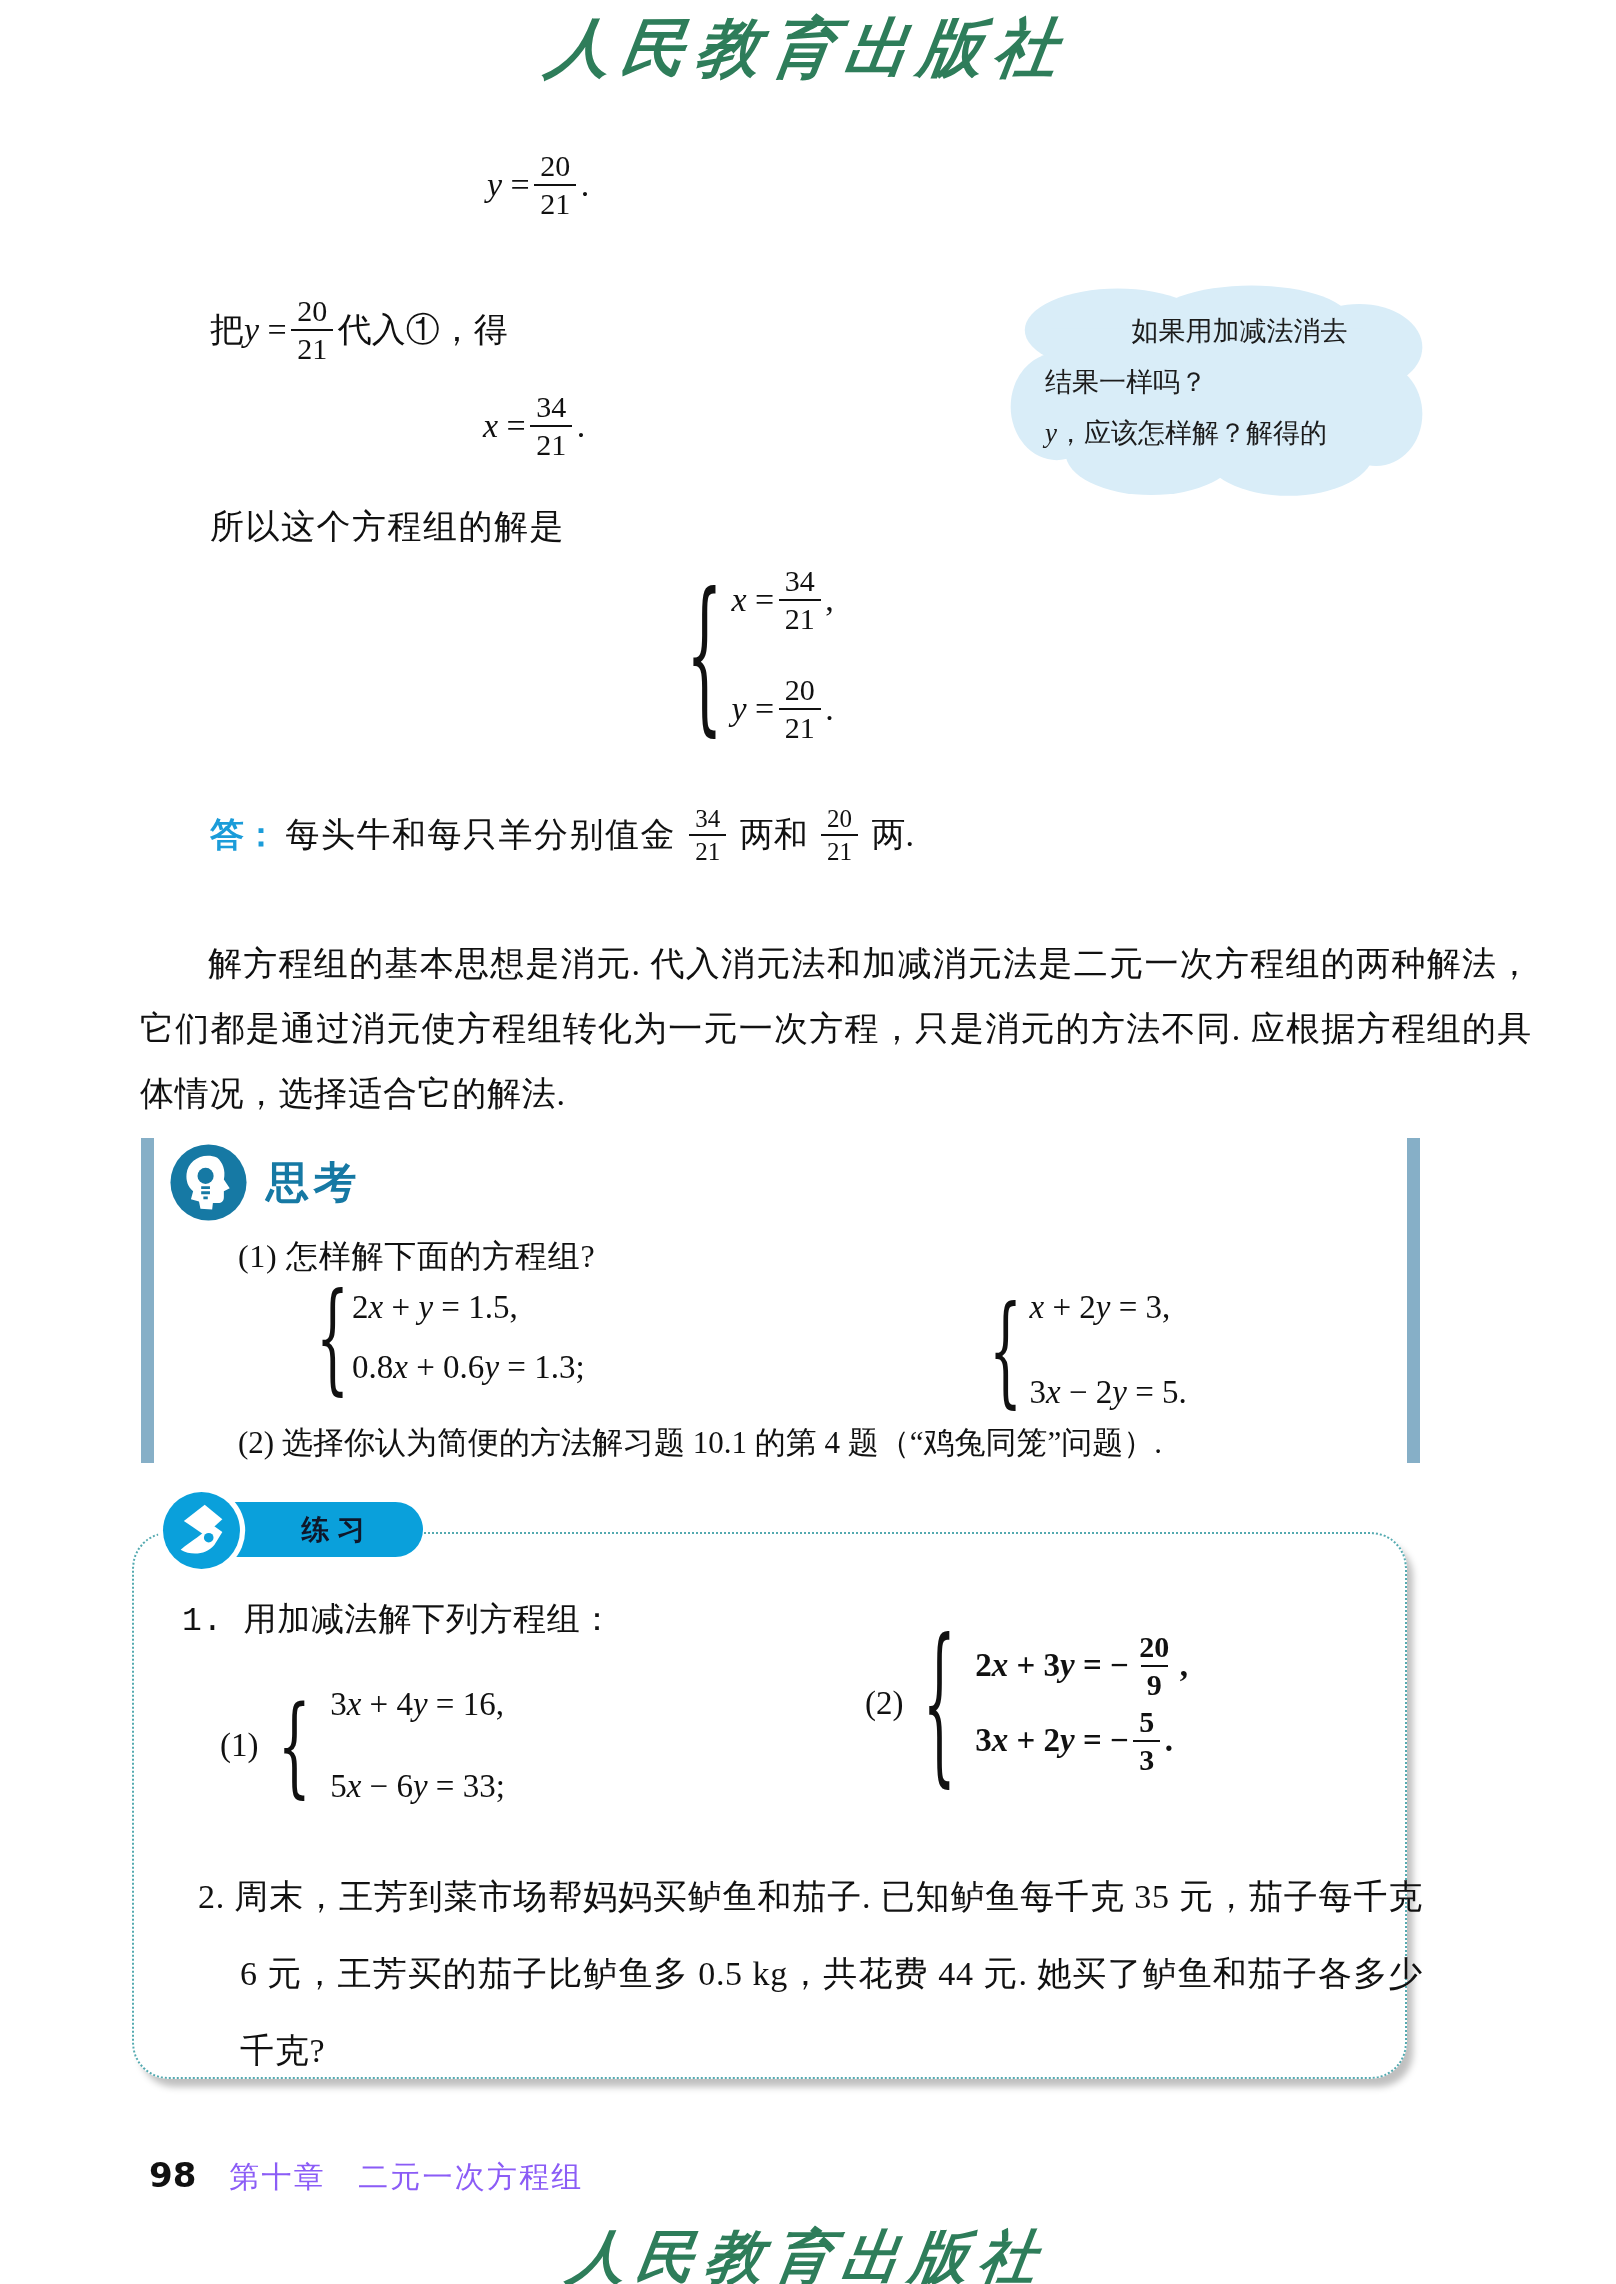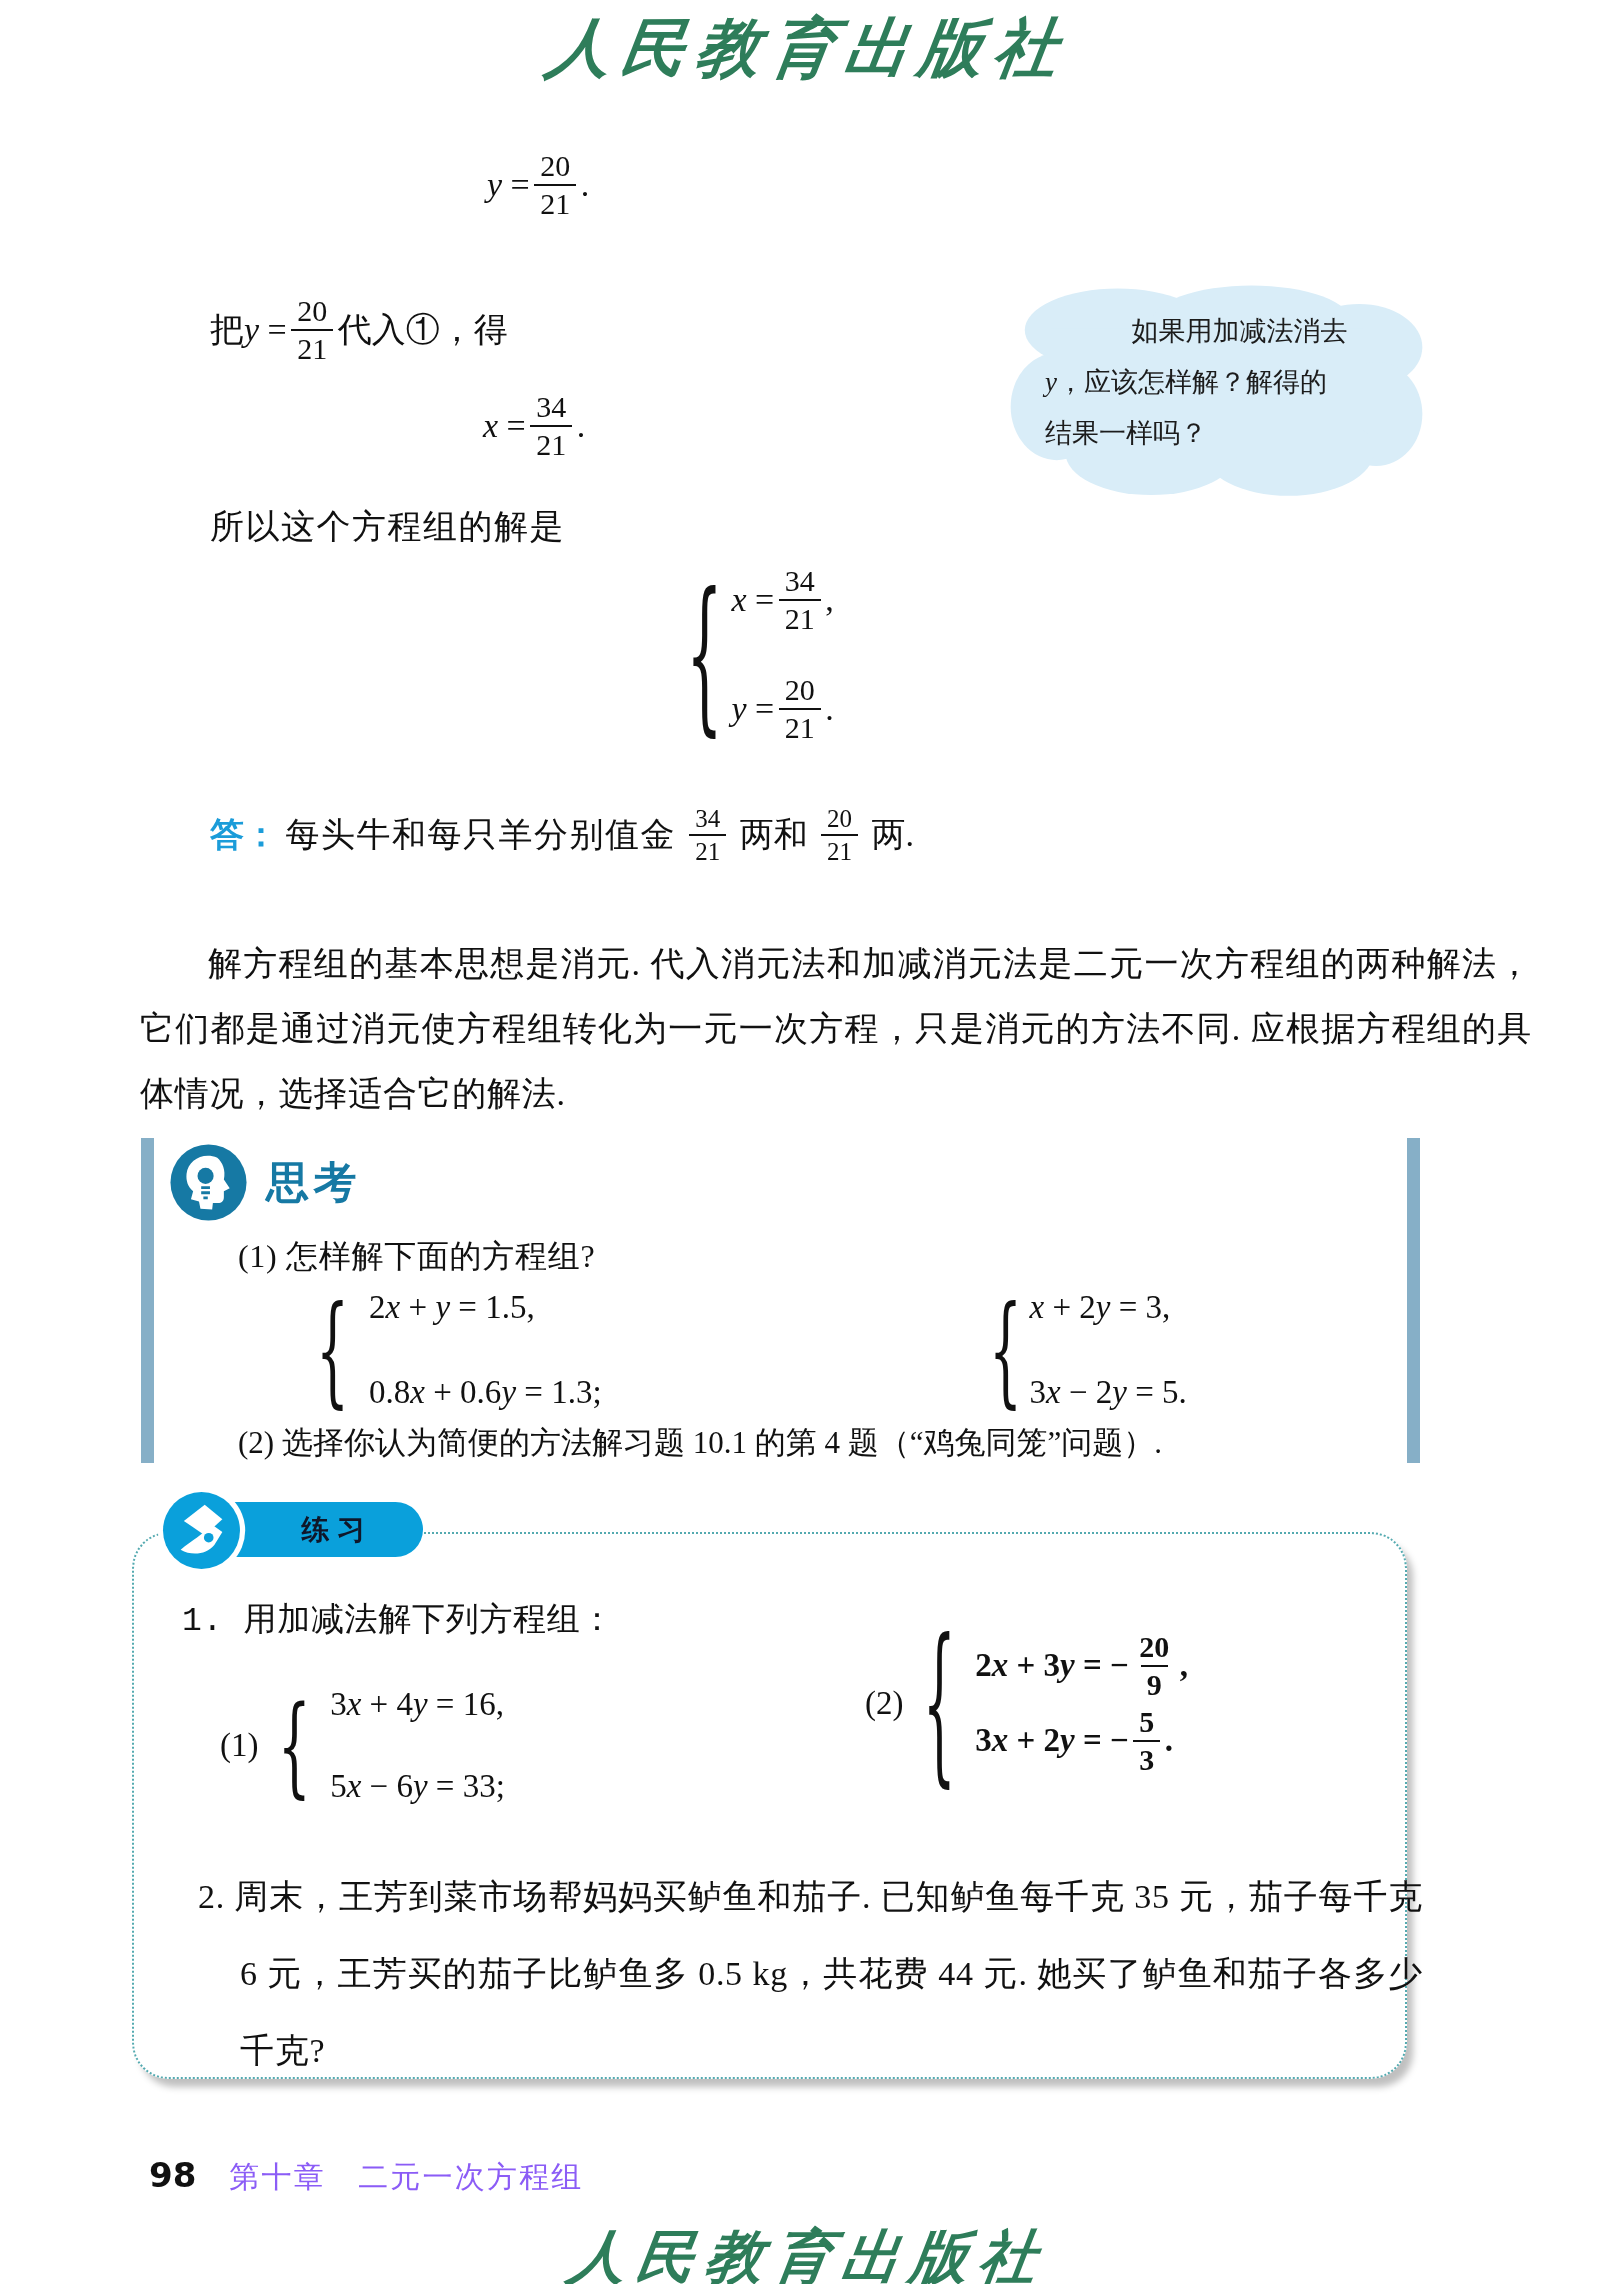--- a/index.html
+++ b/index.html
@@ -94,22 +94,22 @@
         <ellipse cx="475" cy="85" rx="85" ry="58"></ellipse>
         <ellipse cx="498" cy="175" rx="62" ry="70"></ellipse>
         <ellipse cx="380" cy="225" rx="115" ry="60"></ellipse>
         <ellipse cx="195" cy="228" rx="115" ry="56"></ellipse>
         <ellipse cx="68" cy="165" rx="62" ry="72"></ellipse>
         <rect x="60" y="60" width="420" height="170"></rect>
       </g>
     </svg>
     <div class="abs bubble-text" style="left:39px;top:22px;width:344px;">
       <div class="bubble-l1 kai">如果用加减法消去</div>
+      <div class="kai">结果一样吗？</div>
       <div class="kai math"><i>y</i>，应该怎样解？解得的</div>
-      <div class="kai">结果一样吗？</div>
     </div>
   </div>
 
   <div class="abs mrow" style="left:483px;top:388px;">
     <span class="math fs46"><i>x</i> = </span>
     <span class="frac">
       <span class="num">34</span>
       <span class="den">21</span>
     </span>
     <span class="math fs46">.</span>
@@ -167,21 +167,21 @@
         <circle cx="50" cy="45" r="11" fill="#1679a4"></circle>
         <path stroke="#1679a4" stroke-width="4" fill="none" d="M44 61 h12 M44 68 h12 M47 75 h6"></path>
       </svg>
     </div>
     <div class="abs think-title" style="left:125px;top:16.4px;">思考</div>
 
     <div class="abs kai qline" style="left:97px;top:97px;">(1) 怎样解下面的方程组?</div>
 
     <div class="abs mrow" style="left:175px;top:149px;">
       <span class="brace" style="transform:scaleY(2.3);">{</span>
-      <div class="syscol" style="gap:45px;margin-left:20px;">
+      <div class="syscol" style="gap:20px;margin-left:3px;">
         <span class="math sysline">2<i>x</i> + <i>y</i> = 1.5,</span>
         <span class="math sysline">0.8<i>x</i> + 0.6<i>y</i> = 1.3;</span>
       </div>
     </div>
 
     <div class="abs mrow" style="left:848px;top:149px;">
       <span class="brace" style="transform:scaleY(2.3);">{</span>
       <div class="syscol" style="gap:45px;margin-left:7.4px;">
         <span class="math sysline"><i>x</i> + 2<i>y</i> = 3,</span>
         <span class="math sysline">3<i>x</i> − 2<i>y</i> = 5.</span>

